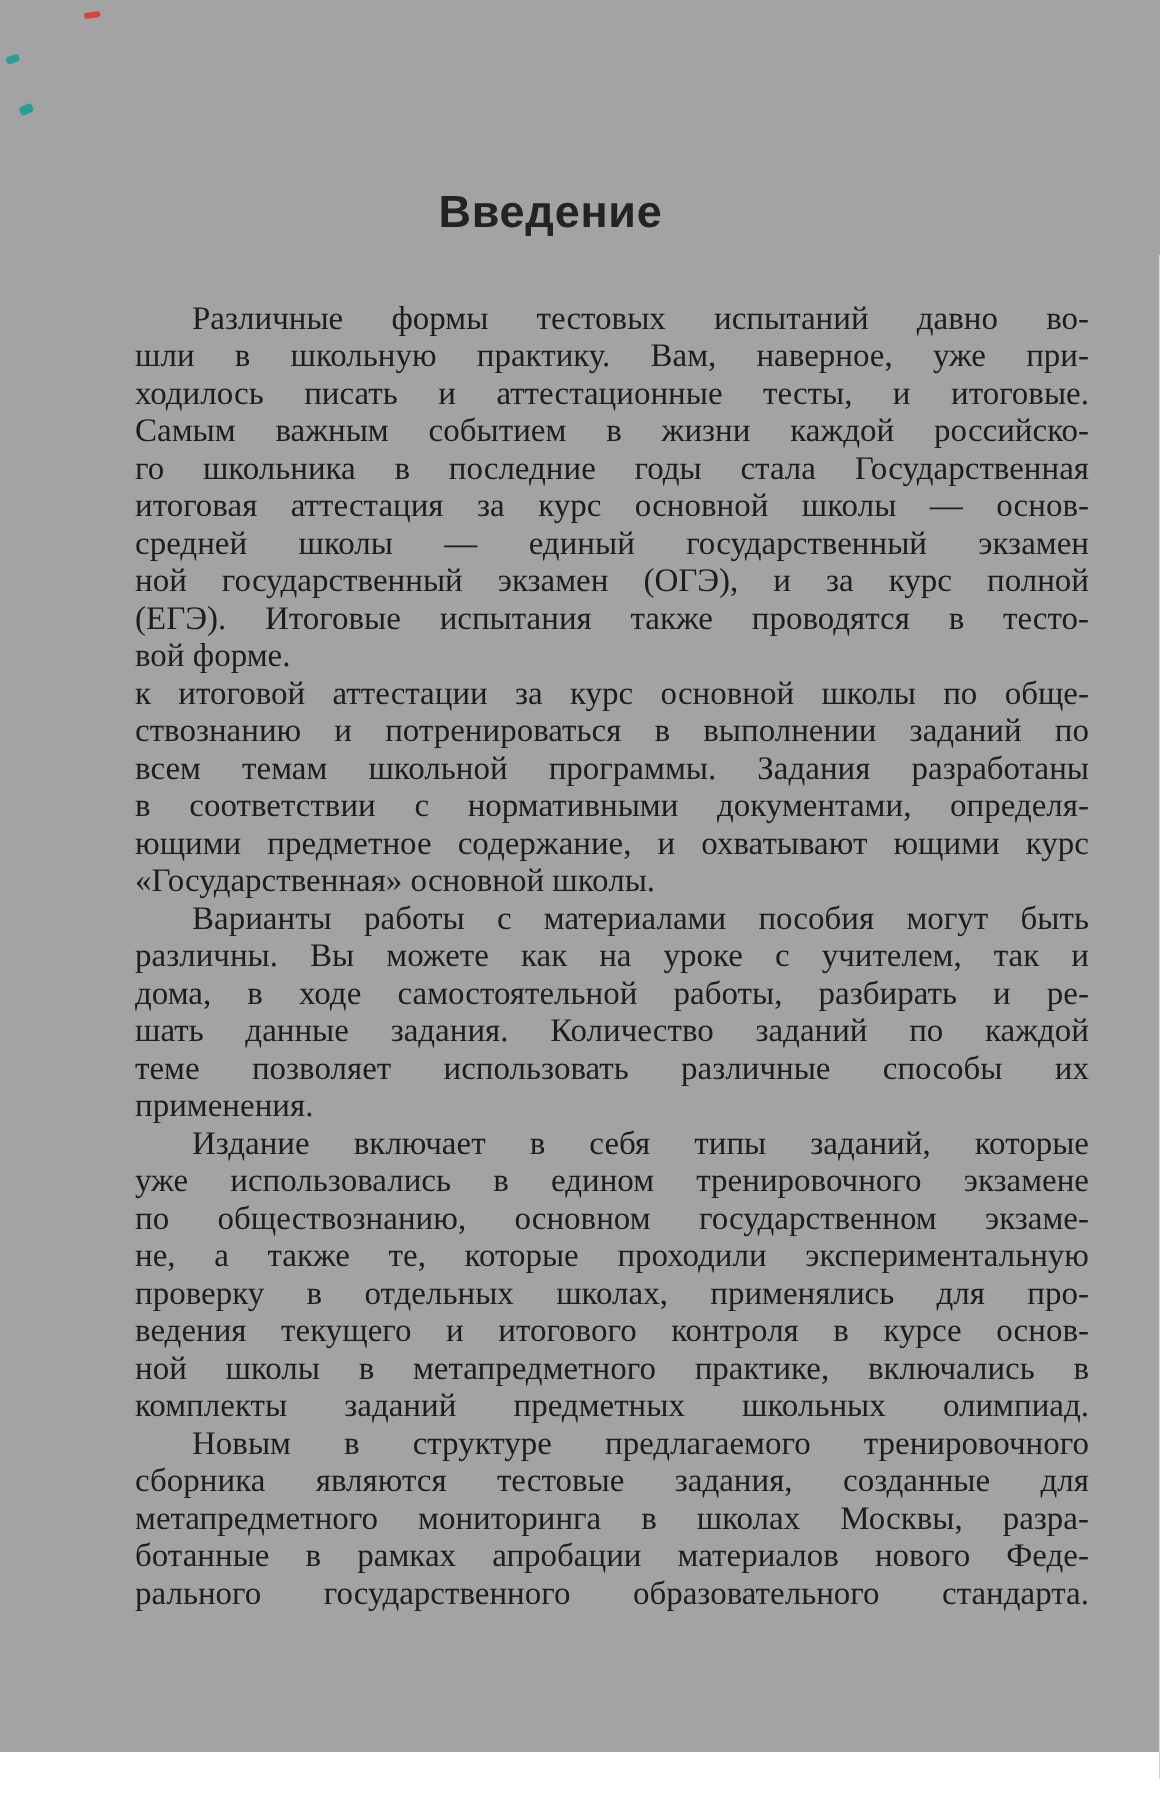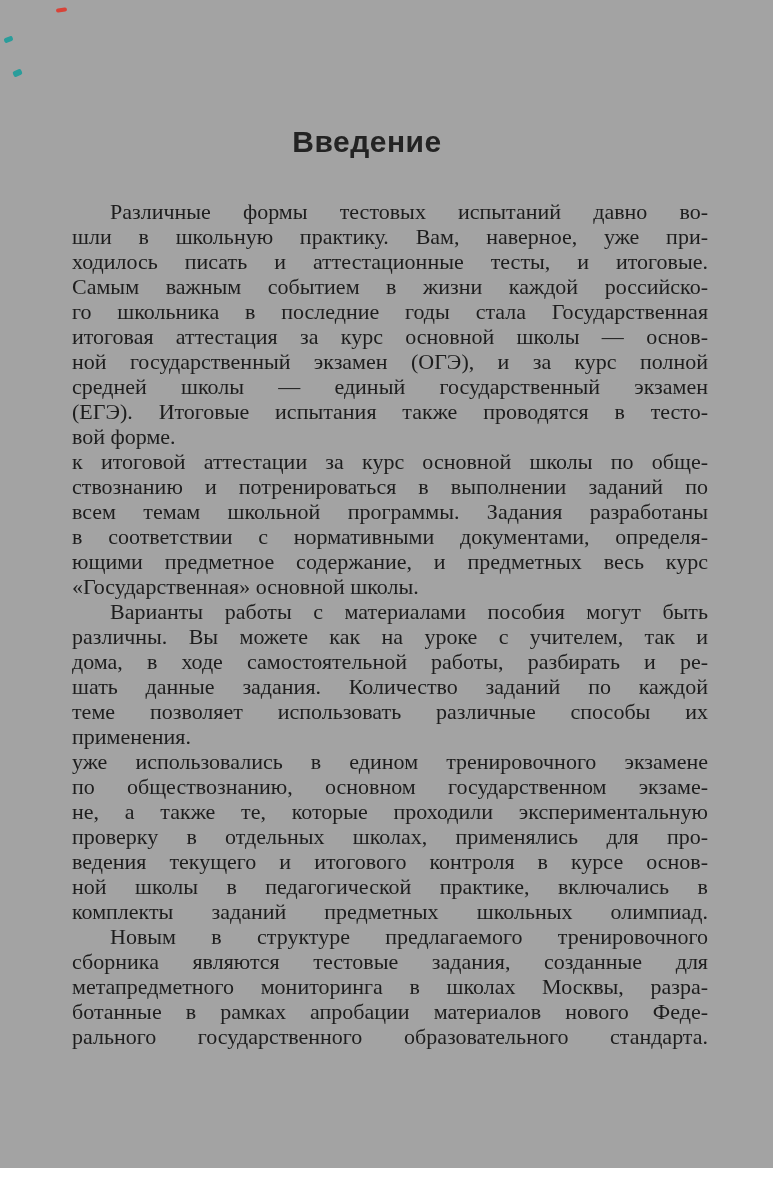--- a/index.html
+++ b/index.html
@@ -28,21 +28,21 @@
     margin-left: 72px;
     text-align: center;
     font-family: "Liberation Sans", sans-serif;
     font-weight: bold;
     font-size: 30px;
     line-height: 36px;
     color: #232323;
     letter-spacing: 0.5px;
   }
   .body-text {
-    margin-left: 72px;
+    margin-left: 90px;
     margin-top: 39px;
     width: 636px;
     font-size: 22px;
     color: #1d1d1d;
   }
   .line {
     line-height: 25px;
     text-align: justify;
     text-align-last: justify;
     white-space: normal;
@@ -60,42 +60,43 @@
 
 <div class="page">
   <h1 class="title">Введение</h1>
   <div class="body-text">
       <div class="line first">Различные формы тестовых испытаний давно во-</div>
       <div class="line">шли в школьную практику. Вам, наверное, уже при-</div>
       <div class="line">ходилось писать и аттестационные тесты, и итоговые.</div>
       <div class="line">Самым важным событием в жизни каждой российско-</div>
       <div class="line">го школьника в последние годы стала Государственная</div>
       <div class="line">итоговая аттестация за курс основной школы — основ-</div>
+      <div class="line">средней школы — единый государственный экзамен</div>
       <div class="line">ной государственный экзамен (ОГЭ), и за курс полной</div>
-      <div class="line">средней школы — единый государственный экзамен</div>
       <div class="line">(ЕГЭ). Итоговые испытания также проводятся в тесто-</div>
       <div class="line last">вой форме.</div>
       <div class="line">к итоговой аттестации за курс основной школы по обще-</div>
       <div class="line">ствознанию и потренироваться в выполнении заданий по</div>
       <div class="line">всем темам школьной программы. Задания разработаны</div>
       <div class="line">в соответствии с нормативными документами, определя-</div>
-      <div class="line">ющими предметное содержание, и предметных весь курс</div>
+      <div class="line">ющими предметное содержание, и охватывают ющими курс</div>
       <div class="line last">«Государственная» основной школы.</div>
       <div class="line first">Варианты работы с материалами пособия могут быть</div>
       <div class="line">различны. Вы можете как на уроке с учителем, так и</div>
       <div class="line">дома, в ходе самостоятельной работы, разбирать и ре-</div>
       <div class="line">шать данные задания. Количество заданий по каждой</div>
       <div class="line">теме позволяет использовать различные способы их</div>
       <div class="line last">применения.</div>
+      <div class="line first">Издание включает в себя типы заданий, которые</div>
       <div class="line">уже использовались в едином тренировочного экзамене</div>
       <div class="line">по обществознанию, основном государственном экзаме-</div>
       <div class="line">не, а также те, которые проходили экспериментальную</div>
       <div class="line">проверку в отдельных школах, применялись для про-</div>
       <div class="line">ведения текущего и итогового контроля в курсе основ-</div>
-      <div class="line">ной школы в педагогической практике, включались в</div>
+      <div class="line">ной школы в метапредметного практике, включались в</div>
       <div class="line">комплекты заданий предметных школьных олимпиад.</div>
       <div class="line first">Новым в структуре предлагаемого тренировочного</div>
       <div class="line">сборника являются тестовые задания, созданные для</div>
       <div class="line">метапредметного мониторинга в школах Москвы, разра-</div>
       <div class="line">ботанные в рамках апробации материалов нового Феде-</div>
       <div class="line">рального государственного образовательного стандарта.</div>
     </div>
 <div class="scan-mark" style="left: 56px; top: 8px; width: 11px; height: 4px; background: rgb(216, 67, 56); transform: rotate(-8deg);"></div>
     <div class="scan-mark" style="left: 4px; top: 37px; width: 9px; height: 5px; background: rgb(42, 157, 155); transform: rotate(-20deg);"></div>
     <div class="scan-mark" style="left: 13px; top: 70px; width: 9px; height: 6px; background: rgb(42, 157, 155); transform: rotate(-25deg);"></div>

